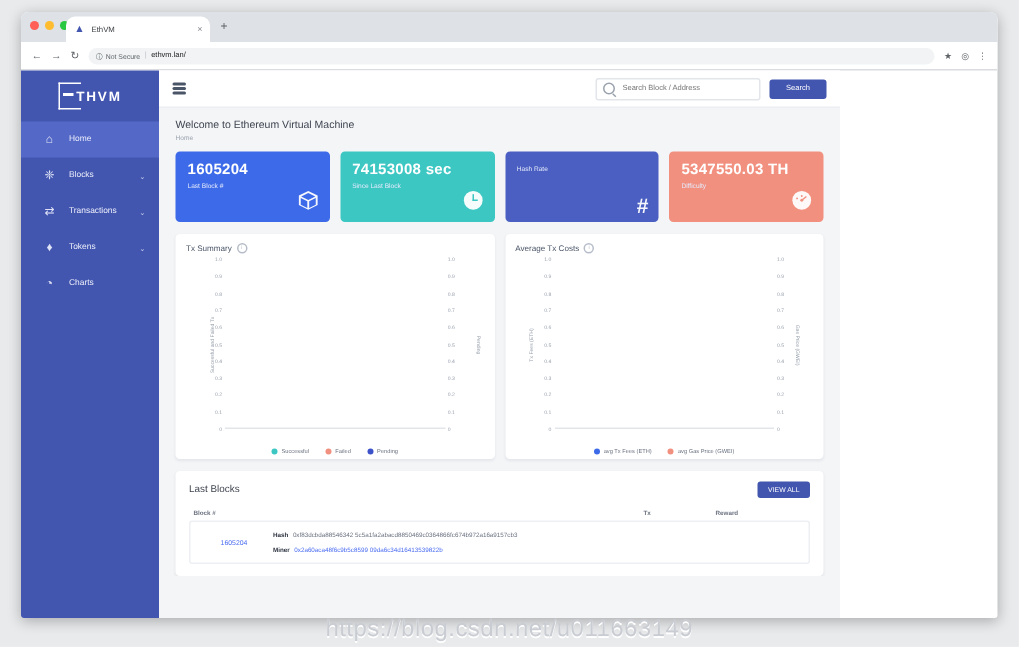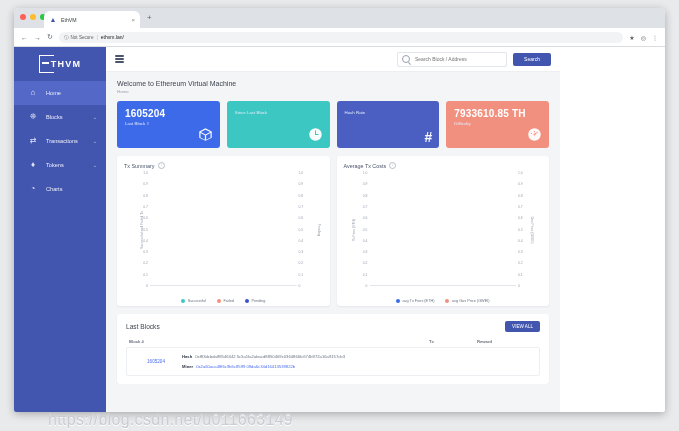--- a/index.html
+++ b/index.html
@@ -105,23 +105,23 @@
            padding:6px 3px;box-sizing:border-box;}
   .blknum{width:52px;font-size:4.6px;color:#4a6cf0;text-align:center;}
   .kv{flex:1;}
   .kvline{display:flex;gap:3px;align-items:baseline;}
   .kvline + .kvline{margin-top:5px;}
   .k{font-size:4.2px;color:#2d3340;font-weight:bold;}
   .v{font-size:4.2px;color:#6b7280;word-break:break-all;}
   .v.link{color:#4a6cf0;}
   .cellsp{width:48px;}.cellsp2{width:60px;}
 
-  .watermark{position:absolute;left:0;right:0;bottom:2px;font-size:16px;
+  .watermark{position:absolute;left:0;right:0;bottom:2px;text-align:center;font-size:16px;
              color:#c9ccd2;font-family:"Liberation Sans",sans-serif;letter-spacing:.3px;
-             text-shadow:0 1px 0 #fff;margin-left:48px;}
+             text-shadow:0 1px 0 #fff;}
 </style>
 </head>
 <body>
 
 <div class="browser">
 
   <div class="tabstrip">
     <div class="traffic">
       <span class="dot r"></span>
       <span class="dot y"></span>
@@ -212,35 +212,36 @@
           <div class="card blue">
             <div class="card-val">1605204</div>
             <div class="card-lbl">Last Block #</div>
             <div class="card-ico">
               <svg width="15" height="15" viewBox="0 0 24 24" fill="#fff">
                   <path d="M12 2 2 7v10l10 5 10-5V7L12 2zm0 2.2 7.5 3.8L12 11.8 4.5 8 12 4.2zM4 9.6l7 3.5v7.1l-7-3.5V9.6zm9 10.6v-7.1l7-3.5v7.1l-7 3.5z"></path>
                 </svg>
             </div>
           </div>
           <div class="card teal">
+            <div class="card-val">74153008 sec</div>
             <div class="card-lbl">Since Last Block</div>
             <div class="card-ico">
               <svg width="15" height="15" viewBox="0 0 24 24" fill="#fff">
                   <circle cx="12" cy="12" r="10"></circle>
                   <rect x="11.2" y="5.5" width="1.6" height="7.2" fill="#3dc7c3"></rect>
                   <rect x="11.2" y="11.2" width="5.6" height="1.6" fill="#3dc7c3"></rect>
                 </svg>
             </div>
           </div>
           <div class="card indigo">
             <div class="card-lbl">Hash Rate</div>
             <div class="card-ico" style="font-weight:bold;font-size:14px;">#</div>
           </div>
           <div class="card salmon">
-            <div class="card-val">7933610.85 TH</div>
+            <div class="card-val">5347550.03 TH</div>
             <div class="card-lbl">Difficulty</div>
             <div class="card-ico">
               <svg width="15" height="15" viewBox="0 0 24 24" fill="#fff">
                   <circle cx="12" cy="12" r="10"></circle>
                   <path d="M12 12 17 8" stroke="#f2907f" stroke-width="1.6" fill="none"></path>
                   <circle cx="12" cy="12" r="1.6" fill="#f2907f"></circle>
                   <circle cx="7" cy="10" r="1" fill="#f2907f"></circle>
                   <circle cx="12" cy="7.5" r="1" fill="#f2907f"></circle>
                 </svg>
             </div>

